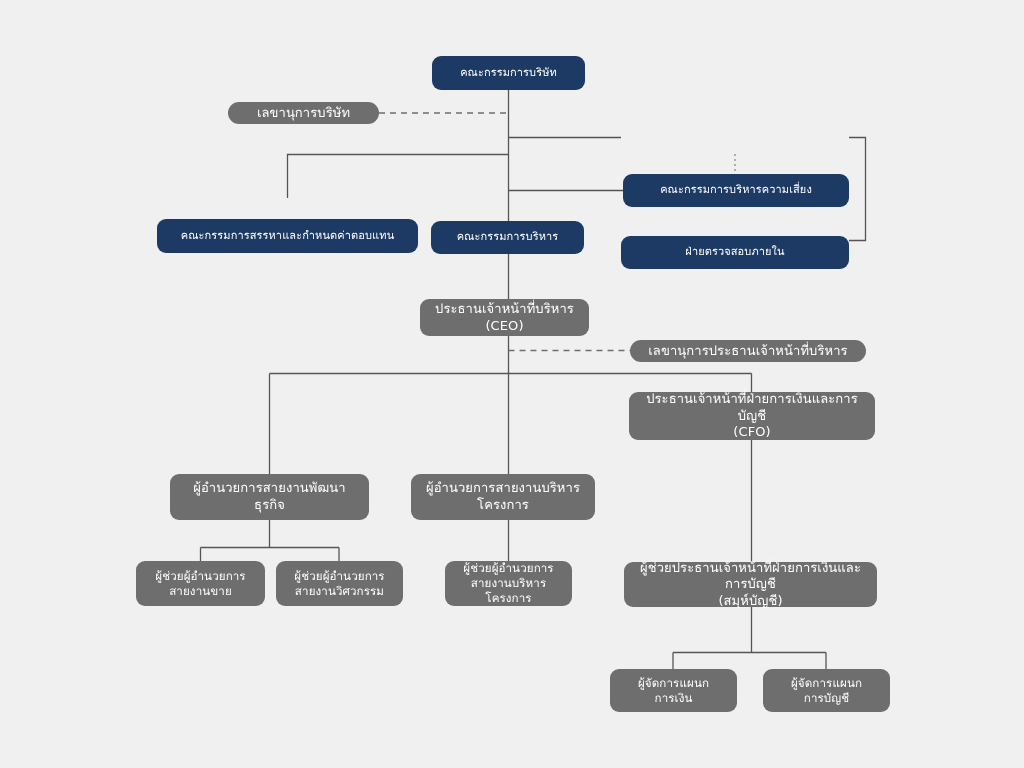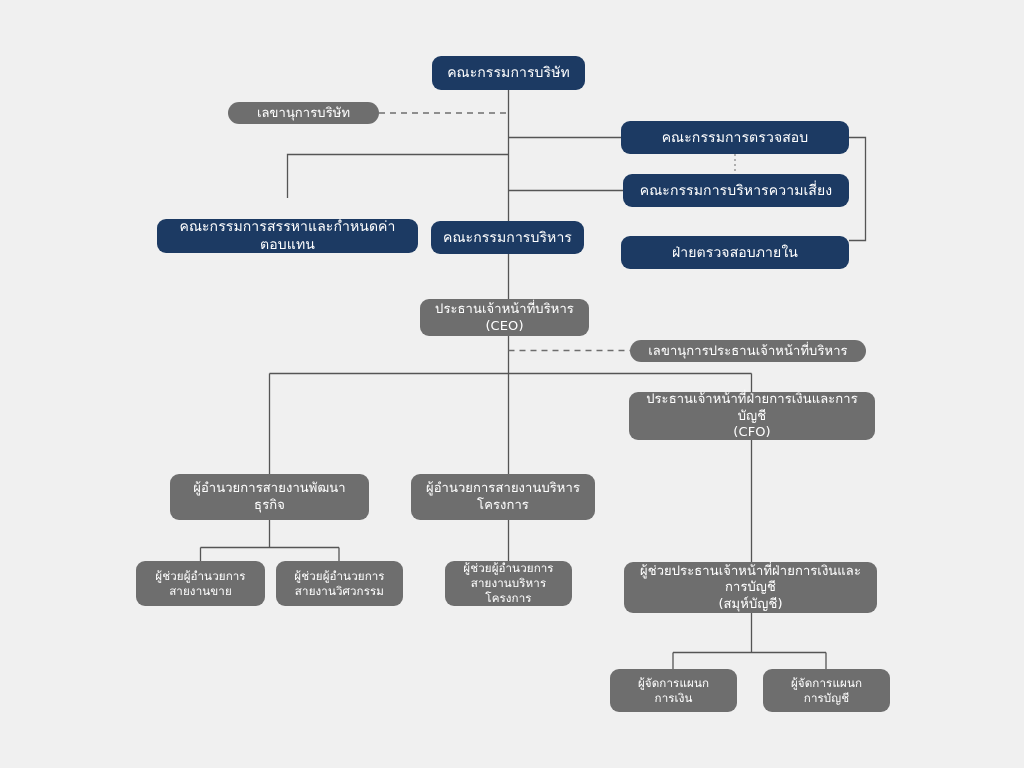--- a/index.html
+++ b/index.html
@@ -19,21 +19,21 @@
     color:#ffffff;
     border-radius:9px;
     line-height:1.28;
     padding:3px 8px;
     white-space:pre-line;
     letter-spacing:0.1px;
   }
   .navy{background:#1c3a63;}
   .gray{background:#6e6e6e;}
   .pill{border-radius:13px;}
-  .s13{font-size:14px;}
+  .s13{font-size:11px;}
   .s12{font-size:13px;}
   .s11{font-size:11.6px;}
 </style>
 </head>
 <body>
 
 <div id="chart">
 
   <svg id="lines" viewBox="0 0 1024 768" xmlns="http://www.w3.org/2000/svg">
     <g fill="none" stroke="#555555" stroke-width="1.3">
@@ -78,21 +78,20 @@
     <g fill="none" stroke="#8a8a8a" stroke-width="1.3" stroke-dasharray="2 3">
 
       <path d="M735 154 L735 174"></path>
     </g>
   </svg>
 
   <div class="node navy s13" style="left:432px;top:56px;width:153px;height:34px;">คณะกรรมการบริษัท</div>
 
   <div class="node gray pill s12" style="left:228px;top:102px;width:151px;height:22px;">เลขานุการบริษัท</div>
 
-  <div class="node navy s13" style="left:621px;top:121px;width:228px;height:33px;">คณะกรรมการตรวจสอบ</div>
 
   <div class="node navy s13" style="left:623px;top:174px;width:226px;height:33px;">คณะกรรมการบริหารความเสี่ยง</div>
 
   <div class="node navy s13" style="left:621px;top:236px;width:228px;height:33px;">ฝ่ายตรวจสอบภายใน</div>
 
   <div class="node navy s13" style="left:157px;top:184px;width:261px;height:34px;margin-top:35px;">คณะกรรมการสรรหาและกำหนดค่าตอบแทน</div>
 
   <div class="node navy s13" style="left:431px;top:221px;width:153px;height:33px;">คณะกรรมการบริหาร</div>
 
   <div class="node gray s12" style="left:420px;top:299px;width:169px;height:37px;">ประธานเจ้าหน้าที่บริหาร
@@ -109,21 +108,21 @@
 
   <div class="node gray s11" style="left:136px;top:561px;width:129px;height:45px;">ผู้ช่วยผู้อำนวยการ
 สายงานขาย</div>
 
   <div class="node gray s11" style="left:276px;top:561px;width:127px;height:45px;">ผู้ช่วยผู้อำนวยการ
 สายงานวิศวกรรม</div>
 
   <div class="node gray s11" style="left:445px;top:561px;width:127px;height:45px;">ผู้ช่วยผู้อำนวยการ
 สายงานบริหารโครงการ</div>
 
-  <div class="node gray s12" style="left:624px;top:562px;width:253px;height:51px;">ผู้ช่วยประธานเจ้าหน้าที่ฝ่ายการเงินและการบัญชี
+  <div class="node gray s12" style="left:624px;top:562px;width:253px;height:45px;">ผู้ช่วยประธานเจ้าหน้าที่ฝ่ายการเงินและการบัญชี
 (สมุห์บัญชี)</div>
 
   <div class="node gray s11" style="left:610px;top:669px;width:127px;height:43px;">ผู้จัดการแผนก
 การเงิน</div>
 
   <div class="node gray s11" style="left:763px;top:669px;width:127px;height:43px;">ผู้จัดการแผนก
 การบัญชี</div>
 
 </div>
 

